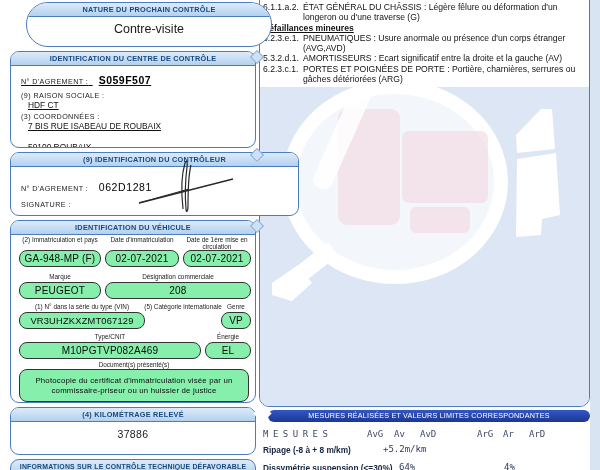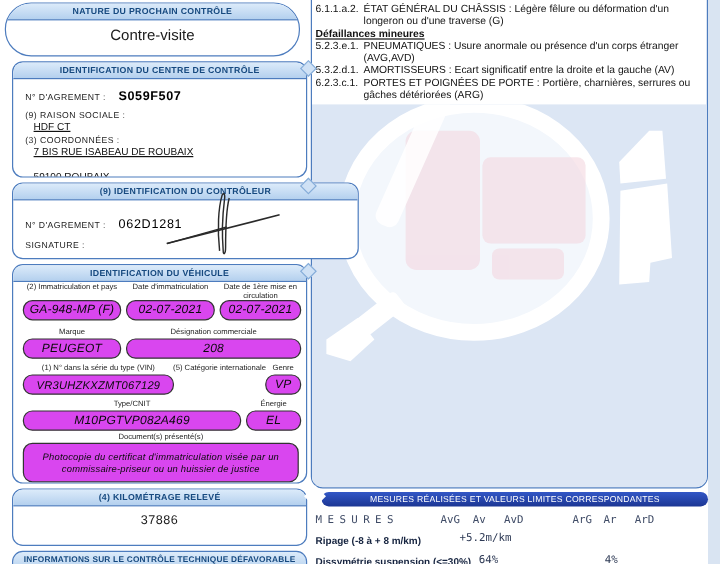--- a/index.html
+++ b/index.html
@@ -15,23 +15,23 @@
         letter-spacing:.25px;text-align:center;line-height:13px;}
   .band-top{position:absolute;box-sizing:border-box;background:linear-gradient(180deg,#dcebfa 0%,#b4d0ee 100%);
         border:1.4px solid #4d7cbe;border-radius:9px 9px 0 0;color:#16497f;font-weight:bold;
         font-size:6.9px;text-align:center;line-height:14px;letter-spacing:.2px;}
   .small-caps-label{font-size:7.2px;letter-spacing:.4px;color:#222;}
   .big-val{font-size:10.5px;color:#000;}
   .bold{font-weight:bold;}
   .indent{padding-left:7px;text-decoration:underline;}
   .addr-line{font-size:8.4px;color:#111;}
   
-  .vbox{position:absolute;border:1.4px solid #333;border-radius:8px;background:#d946ef;
+  .vbox{position:absolute;border:1.4px solid #333;border-radius:8px;background:#86efac;
         display:flex;align-items:center;justify-content:center;font-size:10px;color:#0a0a0a;
-        box-sizing:border-box;height:17px;letter-spacing:.2px;font-style:italic;}
+        box-sizing:border-box;height:17px;letter-spacing:.2px;}
   .flabel{position:absolute;font-size:6.4px;color:#222;text-align:center;line-height:6.8px;}
   
   .right-box{position:absolute;left:259px;top:-16px;width:331px;height:423px;background:#fff;
         border:1.4px solid #4d7cbe;border-radius:10px;box-sizing:border-box;overflow:hidden;}
   .defects{position:absolute;left:3px;right:4px;top:17px;font-size:8.6px;line-height:10.3px;color:#121212;}
   .defect-row{display:flex;}
   .dcode{flex:0 0 40px;}
   .dtext{flex:1;max-width:285px;}
   .minor-header{font-weight:bold;text-decoration:underline;}
   .wm-zone{position:absolute;left:0;right:0;top:102px;bottom:0;background:#dce6f4;}
@@ -96,29 +96,29 @@
         <span class="dcode">5.3.2.d.1.</span>
         <span class="dtext">AMORTISSEURS : Ecart significatif entre la droite et la gauche (AV)</span>
       </div>
       <div class="defect-row">
         <span class="dcode">6.2.3.c.1.</span>
         <span class="dtext">PORTES ET POIGNÉES DE PORTE : Portière, charnières, serrures ou gâches détériorées (ARG)</span>
       </div>
     </div>
   </div>
 
-  <div class="sec" style="left:4px;top:2px;width:246px;height:45px;border-radius:22px;">
+  <div class="sec" style="left:26px;top:2px;width:246px;height:45px;border-radius:22px;">
     <div class="band">NATURE DU PROCHAIN CONTRÔLE</div>
     <div style="text-align:center;padding-top:5px;font-size:12.5px;color:#1b1b1b;">Contre-visite</div>
   </div>
 
   <div class="sec" style="left:10px;top:51px;width:246px;height:97px;">
     <div class="band">IDENTIFICATION DU CENTRE DE CONTRÔLE</div>
     <div style="padding:4px 10px 0 10px;">
-      <div style="margin-bottom:3px;">
+      <div style="margin-bottom:3px;text-decoration:underline;">
         <span class="small-caps-label">N° D'AGREMENT :</span>
         <span class="big-val bold" style="margin-left:6px;letter-spacing:.5px;">S059F507</span>
       </div>
       <div class="small-caps-label">(9) RAISON SOCIALE :</div>
       <div class="addr-line indent" style="margin-bottom:2px;">HDF CT</div>
       <div class="small-caps-label">(3) COORDONNÉES :</div>
       <div class="addr-line indent" style="margin-bottom:11px;">7 BIS RUE ISABEAU DE ROUBAIX</div>
       <div class="addr-line indent">59100 ROUBAIX</div>
 
     </div>

